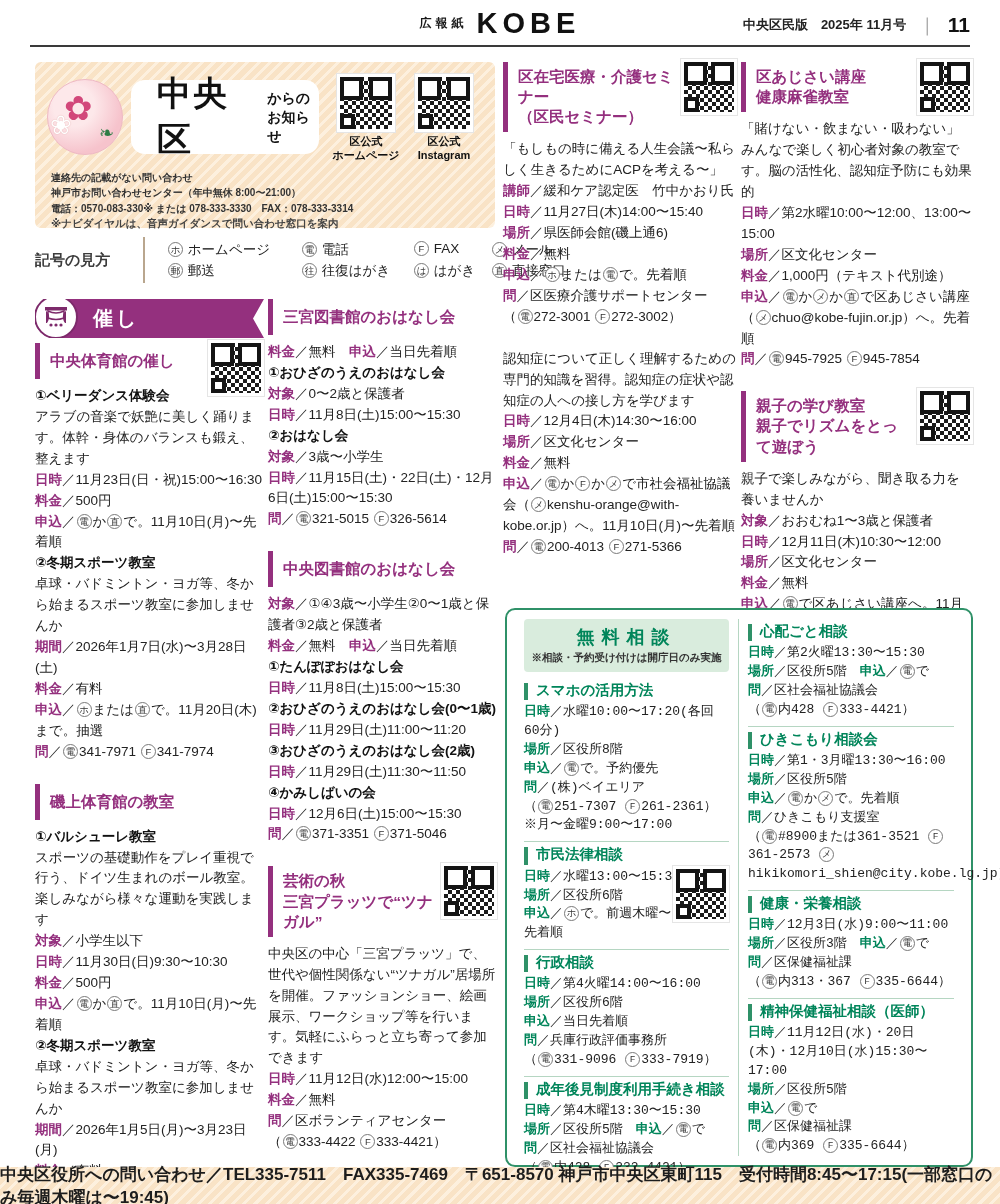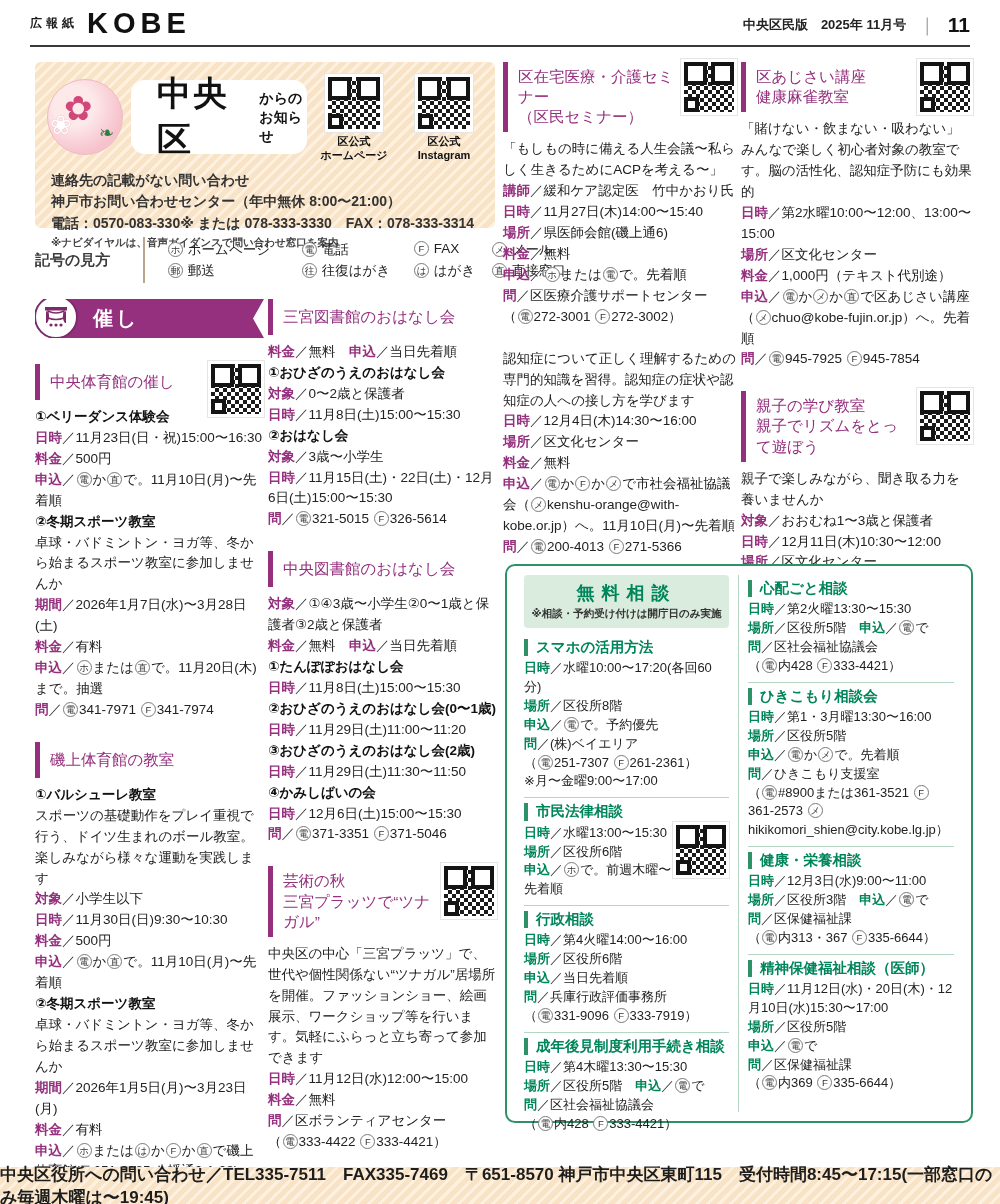--- a/index.html
+++ b/index.html
@@ -6,21 +6,21 @@
     --purple:#94307e; --purple-dk:#7d2a6b; --green:#00855a; --green-bar:#2f9168;
     --green-line:#b5d6c2; --green-band:#d9ecdd; --peach1:#f9e3c6; --peach2:#fdf0de;
   }
   *{box-sizing:border-box;}
   html,body{margin:0;padding:0;}
   body{width:1000px;height:1204px;background:#fff;color:#2b2b2b;
        font-family:"Liberation Sans","DejaVu Sans",sans-serif;position:relative;overflow:hidden;}
 
   
   .hdr{position:absolute;left:30px;right:30px;top:0;height:47px;border-bottom:2px solid #3a3a3a;}
-  .logo-wrap{position:absolute;left:0;right:0;bottom:5px;display:flex;align-items:center;justify-content:flex-start;gap:9px;}
+  .logo-wrap{position:absolute;left:0;right:0;bottom:5px;display:flex;align-items:center;justify-content:center;gap:9px;}
   .logo-prefix{font-size:12px;font-weight:bold;letter-spacing:4px;color:#1a1a1a;}
   .logo{font-size:29px;font-weight:800;letter-spacing:5px;color:#111;}
   .hdr-right{position:absolute;right:0;bottom:8px;display:flex;align-items:center;gap:12px;}
   .edition{font-size:13px;font-weight:bold;color:#222;}
   .hdr-div{color:#999;font-size:18px;font-weight:300;}
   .pageno{font-size:21px;font-weight:800;color:#111;}
 
   
   .stripes{background:repeating-linear-gradient(135deg,var(--peach1) 0 5px,var(--peach2) 5px 8px);}
 
@@ -29,25 +29,25 @@
   .info-top{display:flex;align-items:center;gap:8px;}
   .flower{width:76px;height:76px;border-radius:50%;flex-shrink:0;position:relative;
           background:radial-gradient(circle at 35% 35%,#fde8ea 0 30%,#f6c3cc 70%);overflow:hidden;
           border:1px solid #eeb9c4;}
   .flower .f1{position:absolute;left:16px;top:8px;font-size:34px;color:#d2477a;}
   .flower .f2{position:absolute;left:2px;top:30px;font-size:26px;color:#fff;text-shadow:0 0 1px #d99;}
   .flower .leaf{position:absolute;right:8px;bottom:10px;font-size:18px;color:#2e7d46;}
   .ward-pill{background:#fff;border-radius:14px;height:74px;flex:1;display:flex;align-items:center;justify-content:center;gap:12px;}
   .ward-name{font-size:34px;font-weight:900;color:#111;letter-spacing:2px;margin-left:26px;}
   .ward-from{font-size:14px;font-weight:bold;color:#111;line-height:1.35;}
-  .info-qrs{display:flex;gap:12px;flex-shrink:0;align-items:flex-start;padding-top:2px;}
+  .info-qrs{display:flex;gap:0;flex-shrink:0;align-items:flex-start;padding-top:2px;}
   .qrblock{display:flex;flex-direction:column;align-items:center;width:78px;}
   .qrlabel{font-size:11px;font-weight:bold;line-height:1.25;text-align:center;margin-top:3px;color:#111;}
   .info-lines{padding:7px 2px 0 4px;}
-  .info .ln{font-size:14px;font-weight:bold;color:#333;line-height:1.55;}
+  .info .ln{font-size:10px;font-weight:bold;color:#333;line-height:1.55;}
   .info .ln.note{font-size:10.5px;font-weight:bold;color:#444;line-height:1.4;}
 
   
   .qr{width:58px;height:58px;flex-shrink:0;position:relative;border:3px solid #fff;outline:1px solid #e5e5e5;
       background:repeating-conic-gradient(#1b1b1b 0% 25%,#fff 0% 50%);background-size:8px 8px;}
   .qr::before,.qr::after,.qr i{content:"";position:absolute;width:15px;height:15px;background:#fff;border:4px solid #141414;}
   .qr::before{left:0;top:0;}
   .qr::after{right:0;top:0;}
   .qr i{left:0;bottom:0;display:block;}
 
@@ -61,43 +61,43 @@
   .col{position:absolute;}
   .col1{left:35px;top:299px;width:229px;}
   .col2{left:268px;top:299px;width:229px;}
   .col3{left:503px;top:62px;width:234px;}
   .col4{left:741px;top:62px;width:232px;}
 
   
   .banner{position:relative;height:39px;background:var(--purple);border-radius:20px 0 0 20px;
           clip-path:polygon(0 0,100% 0,calc(100% - 11px) 50%,100% 100%,0 100%);
           display:flex;align-items:center;color:#fff;font-size:20px;font-weight:bold;
-          letter-spacing:3px;padding-left:58px;margin-bottom:26px;}
+          letter-spacing:3px;padding-left:58px;margin-bottom:5px;}
   .banner-icon{position:absolute;left:-1px;top:-4px;width:44px;height:44px;border-radius:50%;
                background:#fff;border:2.5px solid var(--purple-dk);display:flex;align-items:center;justify-content:center;}
 
   
   .card{margin-bottom:21px;position:relative;}
   .card-title{position:relative;border-left:5px solid var(--purple);padding:5px 0 5px 10px;
               min-height:36px;display:flex;flex-direction:column;justify-content:center;}
-  .card-title .tt{color:var(--purple);font-weight:normal;font-size:15.5px;line-height:1.3;}
+  .card-title .tt{color:var(--purple);font-weight:bold;font-size:15.5px;line-height:1.3;}
   .card-title.hasqr{padding-right:62px;}
   .card-title .qr{position:absolute;right:0;top:-3px;width:56px;height:56px;}
   .card-body{margin-top:7px;font-size:13.5px;line-height:1.55;color:#222;}
   .ln{margin:0;}
   .ln.head{font-weight:bold;color:#111;}
   .lbl{color:var(--purple);font-weight:bold;}
 
   
   .sym{display:inline-block;width:15px;height:15px;line-height:14px;border:1px solid #7a7a7a;border-radius:50%;
        font-size:9.5px;text-align:center;vertical-align:1px;margin:0 1px;color:#333;background:#fff;font-weight:normal;}
 
   
-  .gbox{position:absolute;left:505px;top:564px;width:468px;height:559px;background:#fff;
-        border:2px solid var(--green-bar);border-radius:10px;padding:9px 8px;display:flex;}
+  .gbox{position:absolute;left:505px;top:608px;width:468px;height:559px;background:#fff;
+        border:2px solid var(--green-bar);border-radius:10px;padding:9px 8px;display:flex;font-family:Liberation Mono, monospace;}
   .gcol{width:50%;padding:0 9px;}
   .gcol.gleft{border-right:1px solid var(--green-line);}
   .ghead{background:var(--green-band);border-radius:4px;text-align:center;padding:6px 2px 7px;margin-bottom:6px;}
   .ghead-title{color:var(--green);font-weight:800;font-size:18px;letter-spacing:7px;}
   .ghead-note{font-size:10.5px;font-weight:bold;color:#333;margin-top:2px;}
   .gsec{padding:5px 0 6px;position:relative;}
   .gsec + .gsec{border-top:1px solid var(--green-line);}
   .gsec-title{color:var(--green);font-weight:bold;font-size:14.5px;border-left:4px solid var(--green-bar);
               padding-left:8px;margin-bottom:3px;line-height:1.2;}
   .gsec .card-body{font-size:13px;line-height:1.45;margin-top:2px;}
@@ -198,20 +198,21 @@
 
   <div class="card">
     <div class="card-title hasqr">
       <span class="tt">中央体育館の催し</span>
       <div class="qr">
           <i></i>
         </div>
     </div>
     <div class="card-body">
         <div class="ln head">①ベリーダンス体験会</div>
+        <div class="ln">アラブの音楽で妖艶に美しく踊ります。体幹・身体のバランスも鍛え、整えます</div>
         <div class="ln"><span class="lbl">日時</span>／11月23日(日・祝)15:00〜16:30</div>
         <div class="ln"><span class="lbl">料金</span>／500円</div>
         <div class="ln"><span class="lbl">申込</span>／<span class="sym">電</span>か<span class="sym">直</span>で。11月10日(月)〜先着順</div>
         <div class="ln head">②冬期スポーツ教室</div>
         <div class="ln">卓球・バドミントン・ヨガ等、冬から始まるスポーツ教室に参加しませんか</div>
         <div class="ln"><span class="lbl">期間</span>／2026年1月7日(水)〜3月28日(土)</div>
         <div class="ln"><span class="lbl">料金</span>／有料</div>
         <div class="ln"><span class="lbl">申込</span>／<span class="sym">ホ</span>または<span class="sym">直</span>で。11月20日(木)まで。抽選</div>
         <div class="ln"><span class="lbl">問</span>／<span class="sym">電</span>341-7971 <span class="sym">F</span>341-7974</div>
       </div>

